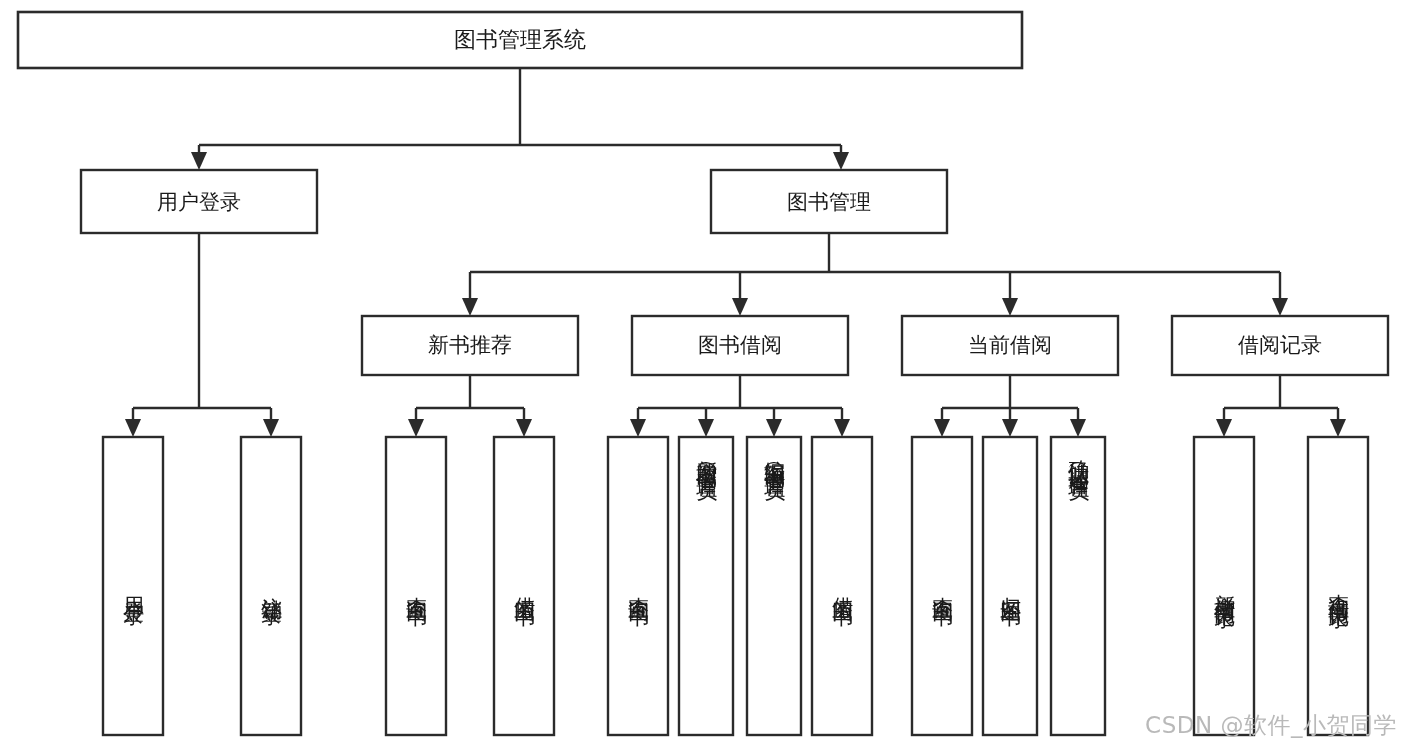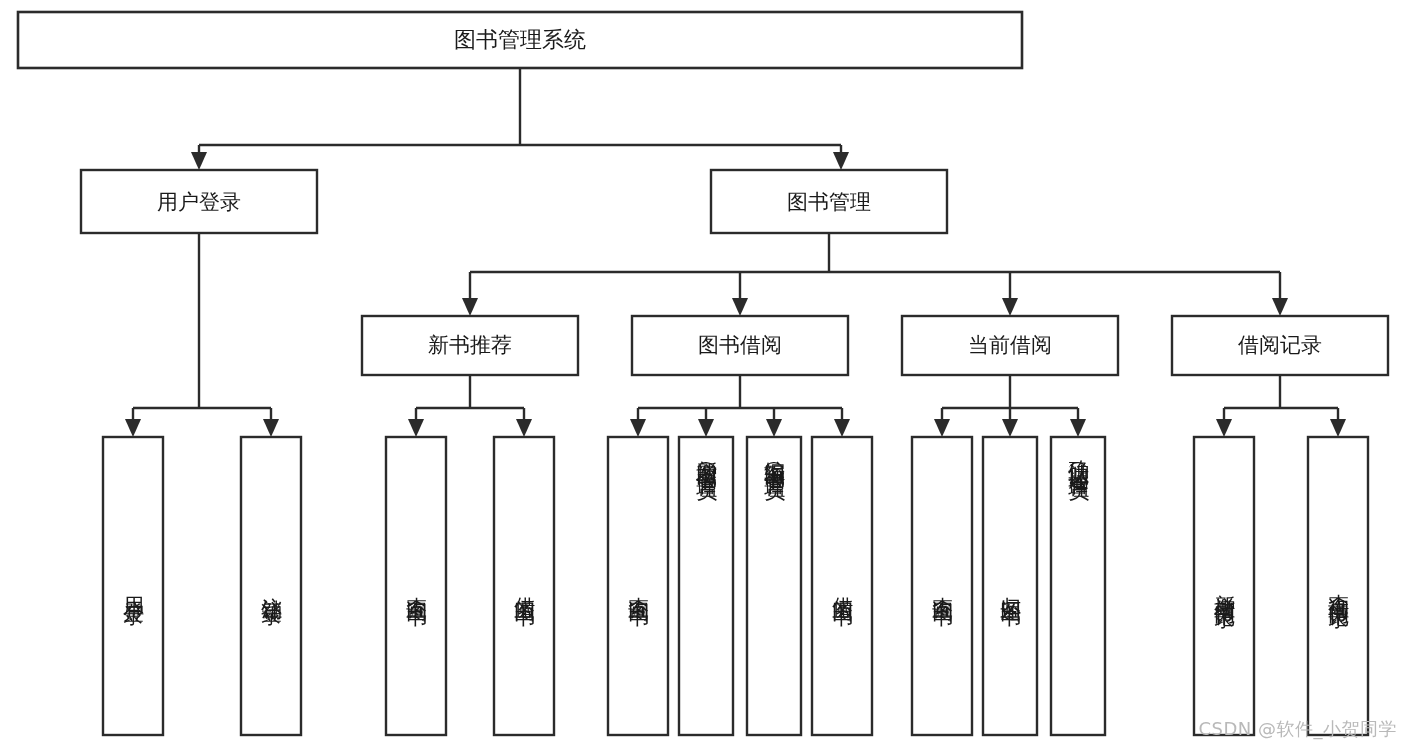--- a/index.html
+++ b/index.html
@@ -72,21 +72,21 @@
     line-height: 1.32;
     letter-spacing: 3px;
     color: #1a1a1a;
     white-space: nowrap;
   }
   .watermark {
     position: absolute;
     right: 8px;
     bottom: 6px;
     font-family: "DejaVu Sans", "Liberation Sans", sans-serif;
-    font-size: 18px;
+    font-size: 23px;
     color: #b9b9b9;
     letter-spacing: 0.5px;
     white-space: nowrap;
   }
 </style>
 </head>
 <body>
 
 <div id="diagram-root">
 

